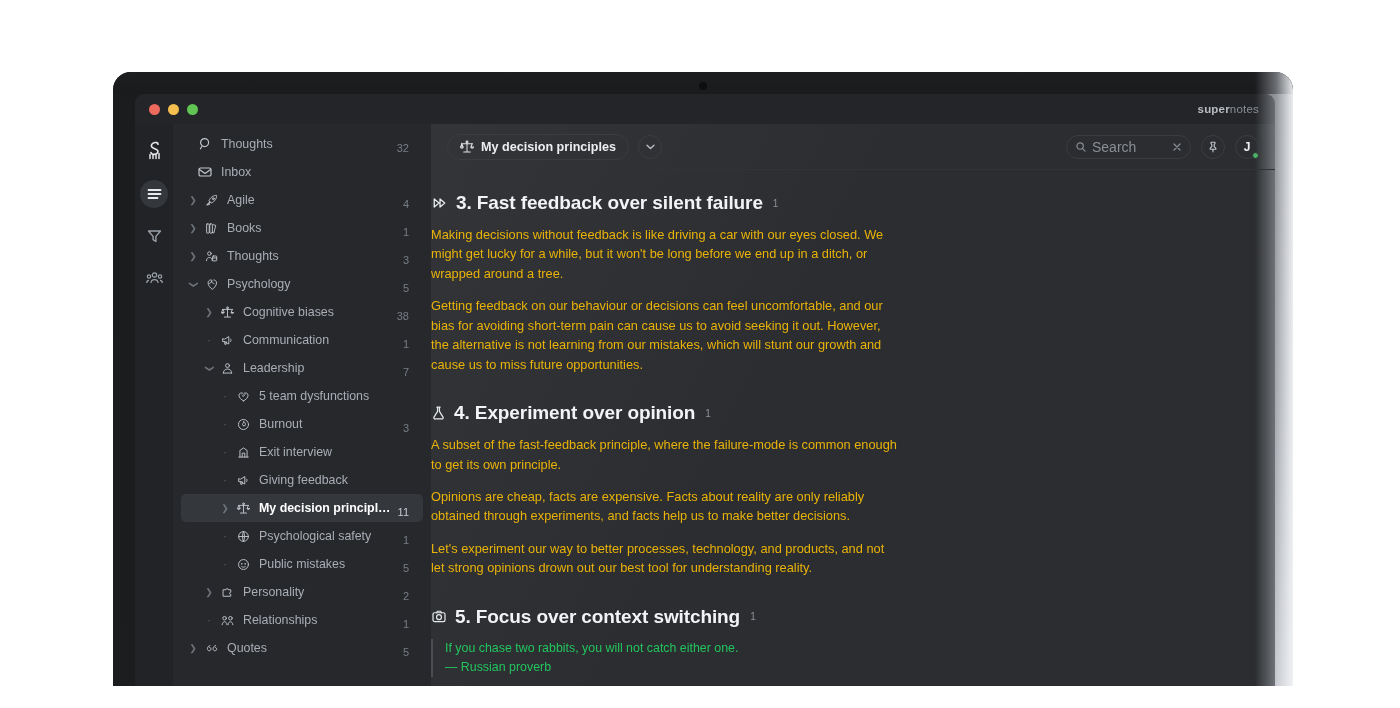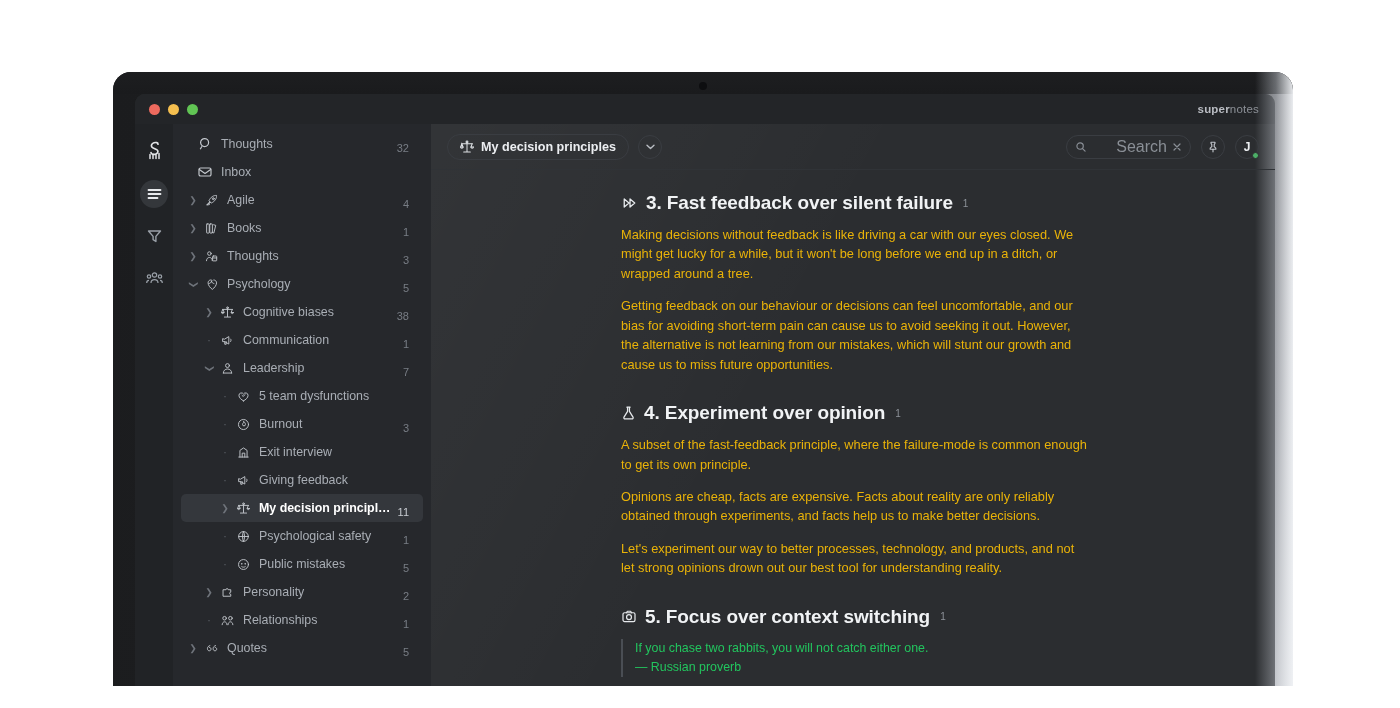--- a/index.html
+++ b/index.html
@@ -166,21 +166,21 @@
     color:#b7bbc1; font-size:9px;
   }
   #head-right {
     margin-left:auto; display:flex; align-items:center; gap:10px;
   }
   #searchbox {
     width:125px; height:24px;
     border:1px solid #3a3d42; border-radius:13px;
     display:flex; align-items:center; gap:6px;
     padding:0 9px;
-    color:#8a8f96; font-size:16px;text-align:right;
+    color:#8a8f96; font-size:14px;
   }
   #searchbox .s-ph { flex:1; }
   #pinbtn, #avatar {
     width:24px; height:24px; border-radius:50%;
     border:1px solid #3a3d42;
     display:flex; align-items:center; justify-content:center;
     color:#c0c4ca; font-size:11px;
     position:relative;
   }
   #avatar { color:#eceef1; font-weight:bold; font-size:12px; }
@@ -190,21 +190,21 @@
     background:#4caf67; border:1.5px solid #2b2d30;
   }
 
   
   #article {
     flex:1; min-height:0; overflow:hidden;
     padding:22px 0 0 0;
     position:relative; z-index:2;
   }
   #col {
-    width:466px; margin-left:190px;
+    width:466px; 
   }
   h2.sec {
     display:flex; align-items:center; gap:8px;
     color:#f1f3f5; font-size:19px; font-weight:bold;
     letter-spacing:-.1px;
     margin:0 0 11px 0;
   }
   h2.sec .h-icon { color:#e6e9ec; display:flex; align-items:center; }
   h2.sec .h-badge {
     color:#8d9299; font-size:10px; font-weight:normal;

